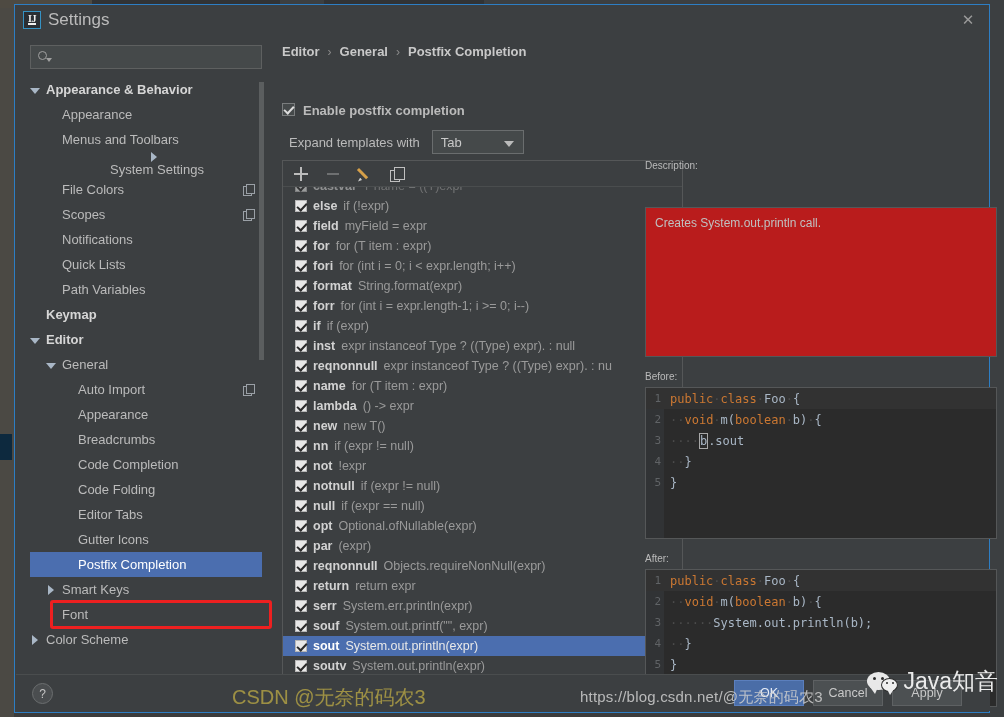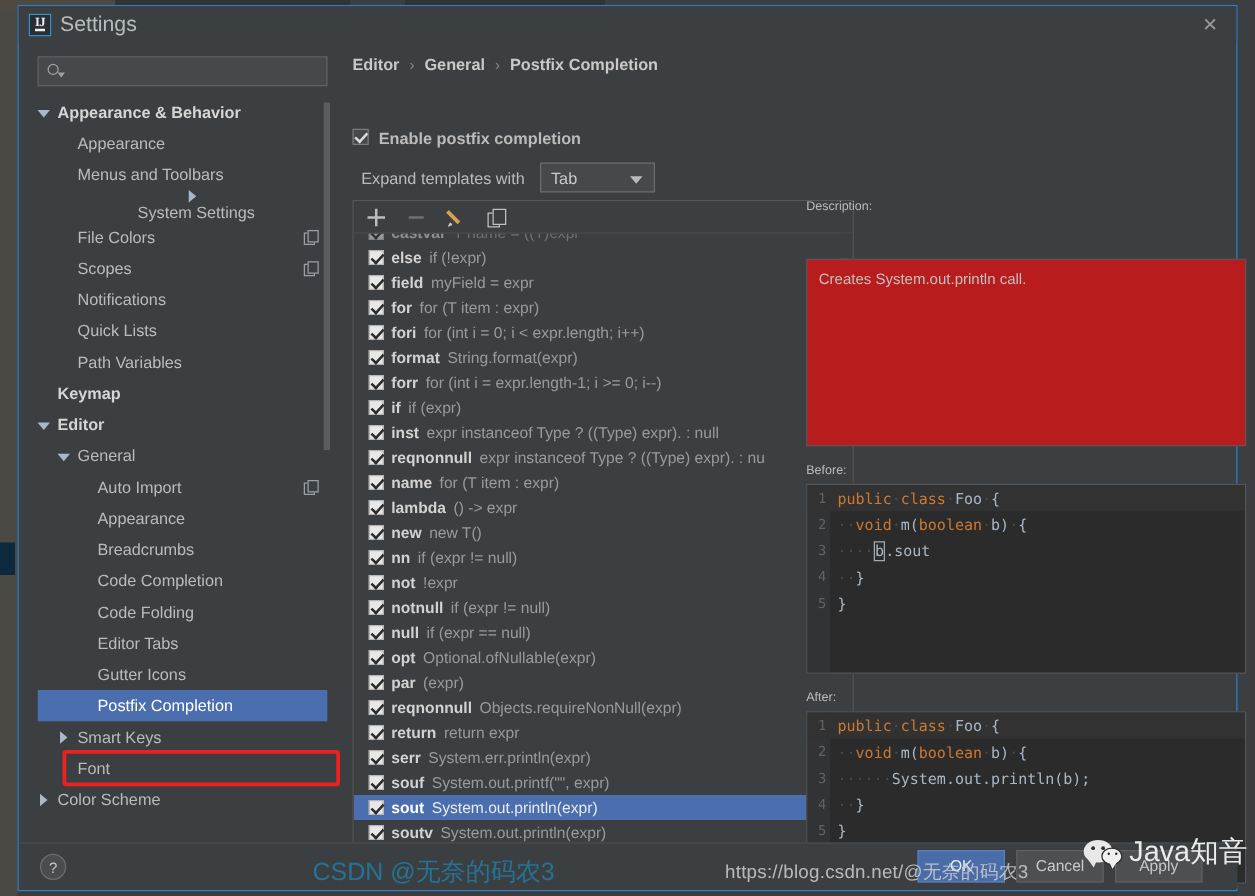--- a/index.html
+++ b/index.html
@@ -273,22 +273,22 @@
   }
   .wechat-logo .d3 { right: 10px; top: 13px; }
   .wechat-logo .d4 { right: 4px; top: 13px; }
 
   .wm-url {
     position: absolute; left: 580px; top: 688px; width: 420px;
     font-size: 15px; color: #cfcfcf; opacity: 0.85; letter-spacing: 0.2px;
     white-space: nowrap; pointer-events: none;
   }
   .wm-csdn {
-    position: absolute; left: 250px; top: 684px;
-    font-size: 20px; color: #0ea5e9; opacity: 0.5; white-space: nowrap; pointer-events: none;
+    position: absolute; left: 232px; top: 684px;
+    font-size: 20px; color: #fde047; opacity: 0.5; white-space: nowrap; pointer-events: none;
   }
 </style>
 </head>
 <body>
 
 <div id="root">
 
   <div class="bg-strip bg-top-a"></div>
   <div class="bg-strip bg-top-b"></div>
   <div class="bg-strip bg-top-c"></div>

